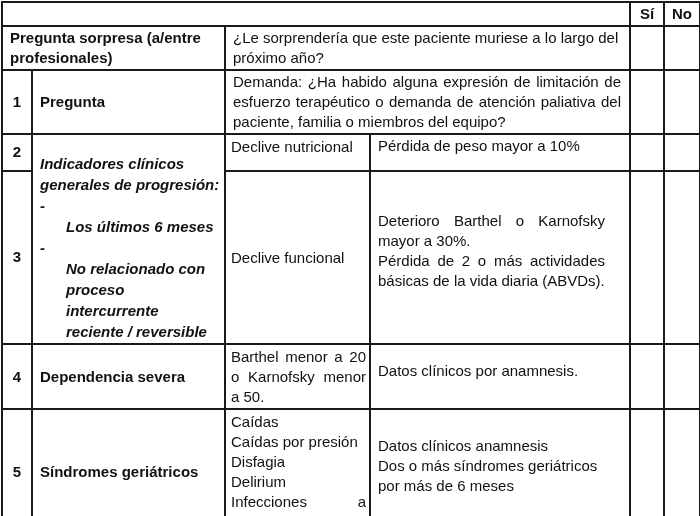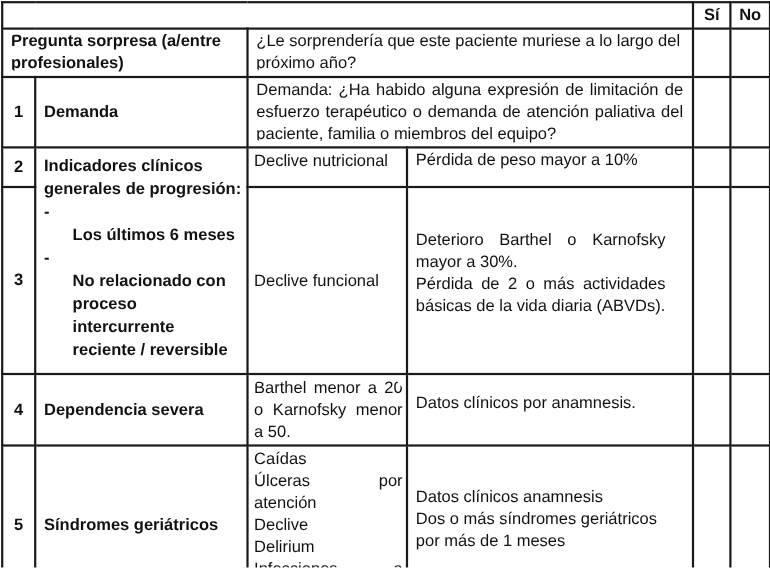--- a/index.html
+++ b/index.html
@@ -17,30 +17,30 @@
   table.grid{
     border-collapse:collapse;table-layout:fixed;width:698px;
     font-size:15px;line-height:20px;
   }
   td{
     border:2px solid var(--border);
     padding:1px 8px;vertical-align:middle;overflow:hidden;
     box-sizing:border-box;
   }
   p{margin:0;}
-  .top{vertical-align:top;border-radius:22px;}
+  .top{vertical-align:top;}
   .just{text-align:justify;}
   .num{font-weight:bold;text-align:center;padding:1px 2px;}
   .cat{font-weight:bold;padding-left:7px;padding-right:4px;}
   .crit{padding:2px 3px 1px 5px;}
   .desc{padding:1px 24px 13px 7px;}
   .qcell{padding:1px 8px 1px 7px;}
   .ans{padding:0;}
   .hdr{font-weight:bold;text-align:center;padding:1px 2px;}
-  .indic{line-height:21px;padding-top:5px;}
+  .indic{line-height:21px;padding-top:18px;font-style:italic;}
   .bullet{display:flex;}
   .bullet .dash{flex:0 0 26px;width:26px;}
   .bullet .btxt{flex:1 1 auto;margin-top:21px;}
   tr.rh-header{height:18px;}
   tr.rh-surprise{height:40px;}
   tr.rh-1{height:60px;}
   tr.rh-2{height:24px;}
   tr.rh-3{height:170px;}
   tr.rh-4{height:64px;}
   tr.rh-5{height:124px;}
@@ -68,21 +68,21 @@
 
     <tr class="rh-surprise">
       <td colspan="2" class="cat top">Pregunta sorpresa (a/entre profesionales)</td>
       <td colspan="2" class="qcell top">¿Le sorprendería que este paciente muriese a lo largo del próximo año?</td>
       <td class="ans"></td>
       <td class="ans"></td>
     </tr>
 
     <tr class="rh-1">
       <td class="num">1</td>
-      <td class="cat">Demanda</td>
+      <td class="cat">Pregunta</td>
       <td colspan="2" class="qcell just top">Demanda: ¿Ha habido alguna expresión de limitación de esfuerzo terapéutico o demanda de atención paliativa del paciente, familia o miembros del equipo?</td>
       <td class="ans"></td>
       <td class="ans"></td>
     </tr>
 
     <tr class="rh-2">
       <td class="num">2</td>
       <td rowspan="2" class="cat top indic">
         <div>Indicadores clínicos generales de progresión:</div>
         <div class="bullet">
@@ -118,27 +118,27 @@
       <td class="desc">Datos clínicos por anamnesis.</td>
       <td class="ans"></td>
       <td class="ans"></td>
     </tr>
 
     <tr class="rh-5">
       <td class="num">5</td>
       <td class="cat">Síndromes geriátricos</td>
       <td class="crit top">
         <div class="just">Caídas</div>
-        <div class="just">Úlceras por atención</div>
-        <div class="just">Declive</div>
+        <div class="just">Caídas por presión</div>
+        <div class="just">Disfagia</div>
         <div class="just">Delirium</div>
         <div class="just">Infecciones a progresión</div>
       </td>
       <td class="desc">
         <p>Datos clínicos anamnesis</p>
-        <p>Dos o más síndromes geriátricos por más de 1 meses</p>
+        <p>Dos o más síndromes geriátricos por más de 6 meses</p>
       </td>
       <td class="ans"></td>
       <td class="ans"></td>
     </tr>
   </tbody>
     </table>
 </div>
 
 </body></html>

